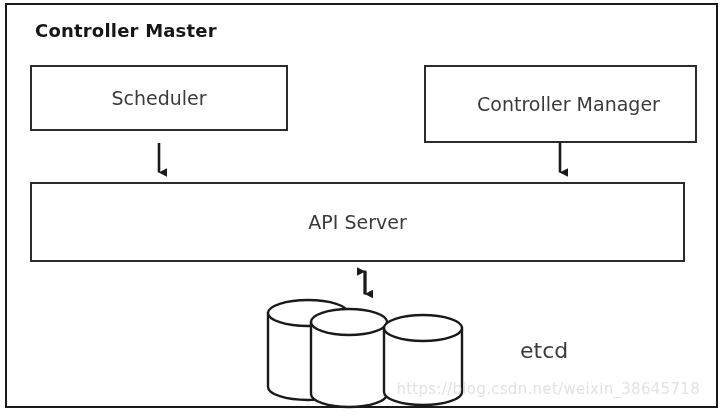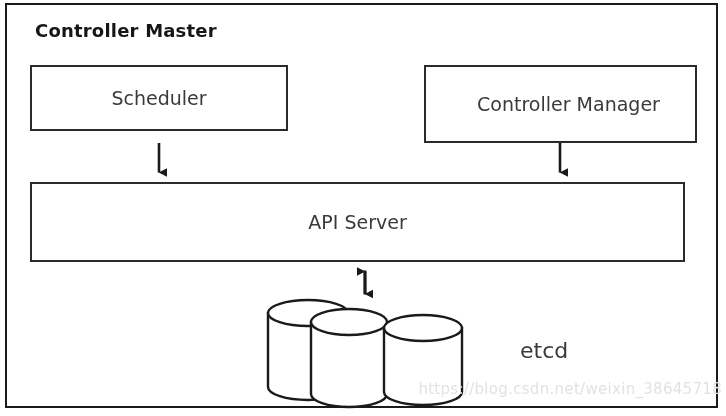--- a/index.html
+++ b/index.html
@@ -87,21 +87,21 @@
     position: absolute;
     left: 497px;
     top: 338px;
     font-size: 22px;
     color: #3a3a3a;
     white-space: nowrap;
     margin-left: 23px;
   }
   .watermark {
     position: absolute;
-    right: 4px;
+    right: 26px;
     bottom: 18px;
     font-size: 15px;
     color: #e2e2e2;
     white-space: nowrap;
     letter-spacing: 0.3px;
   }
 </style>
 </head>
 <body>
 

